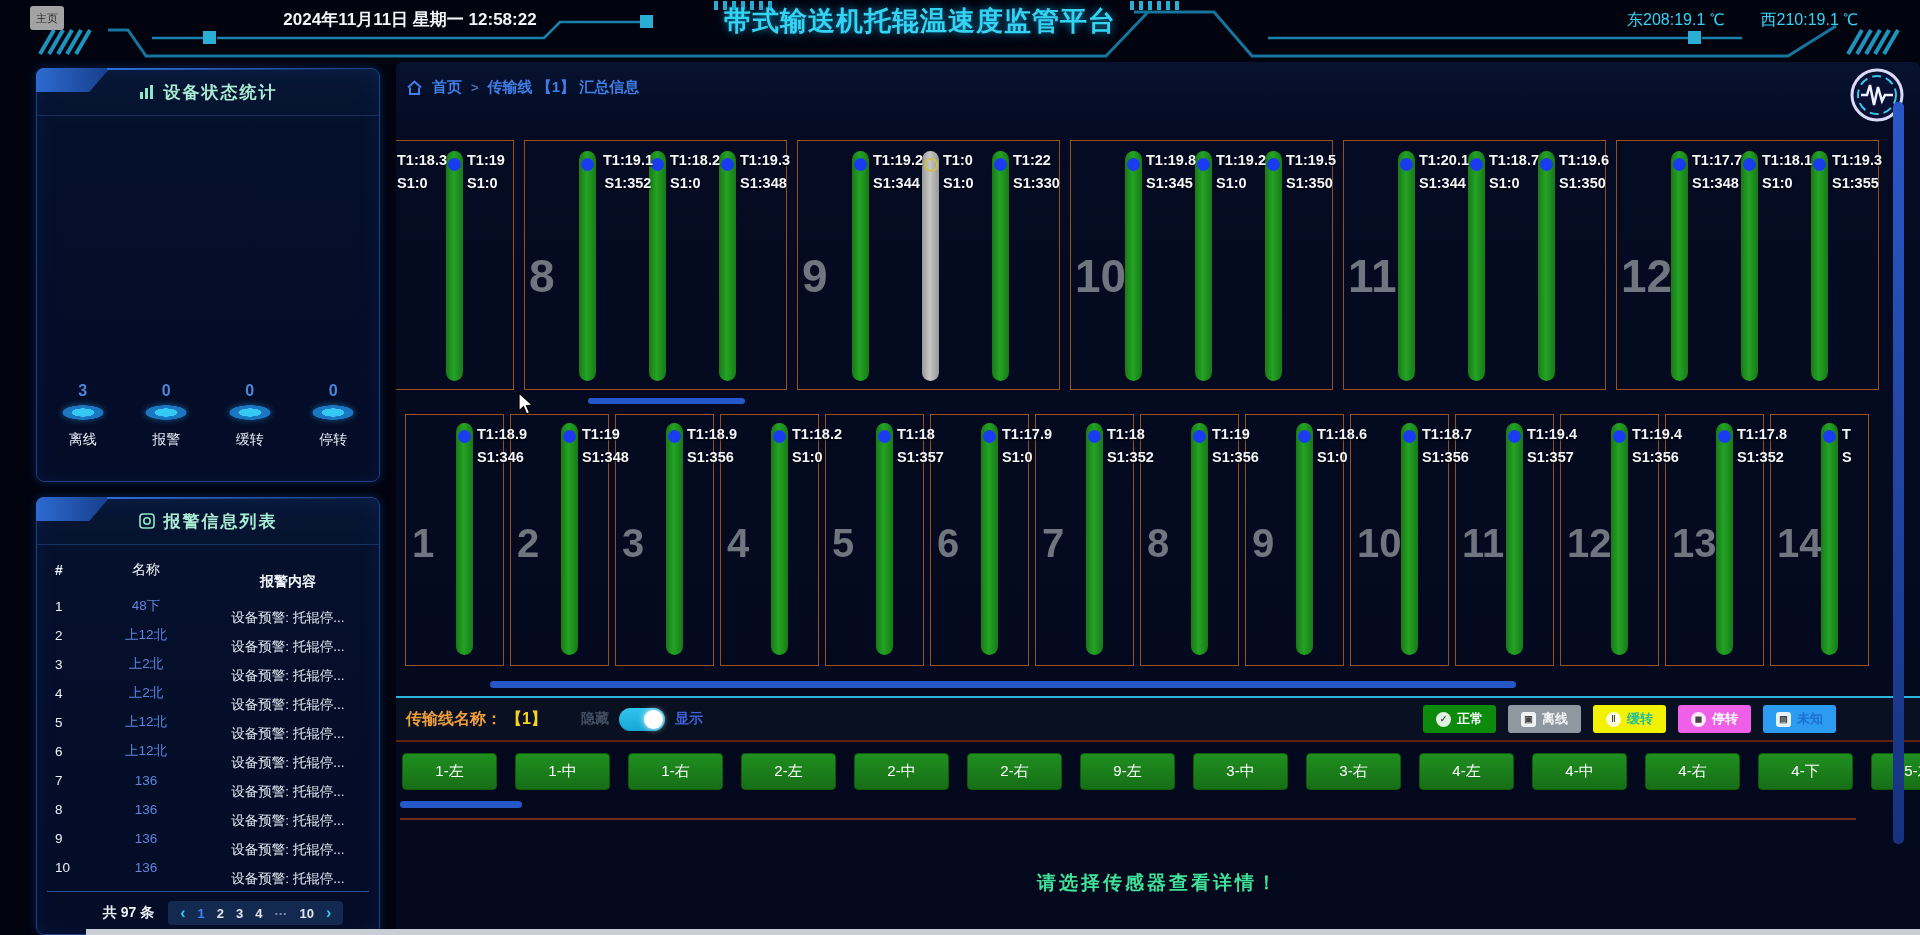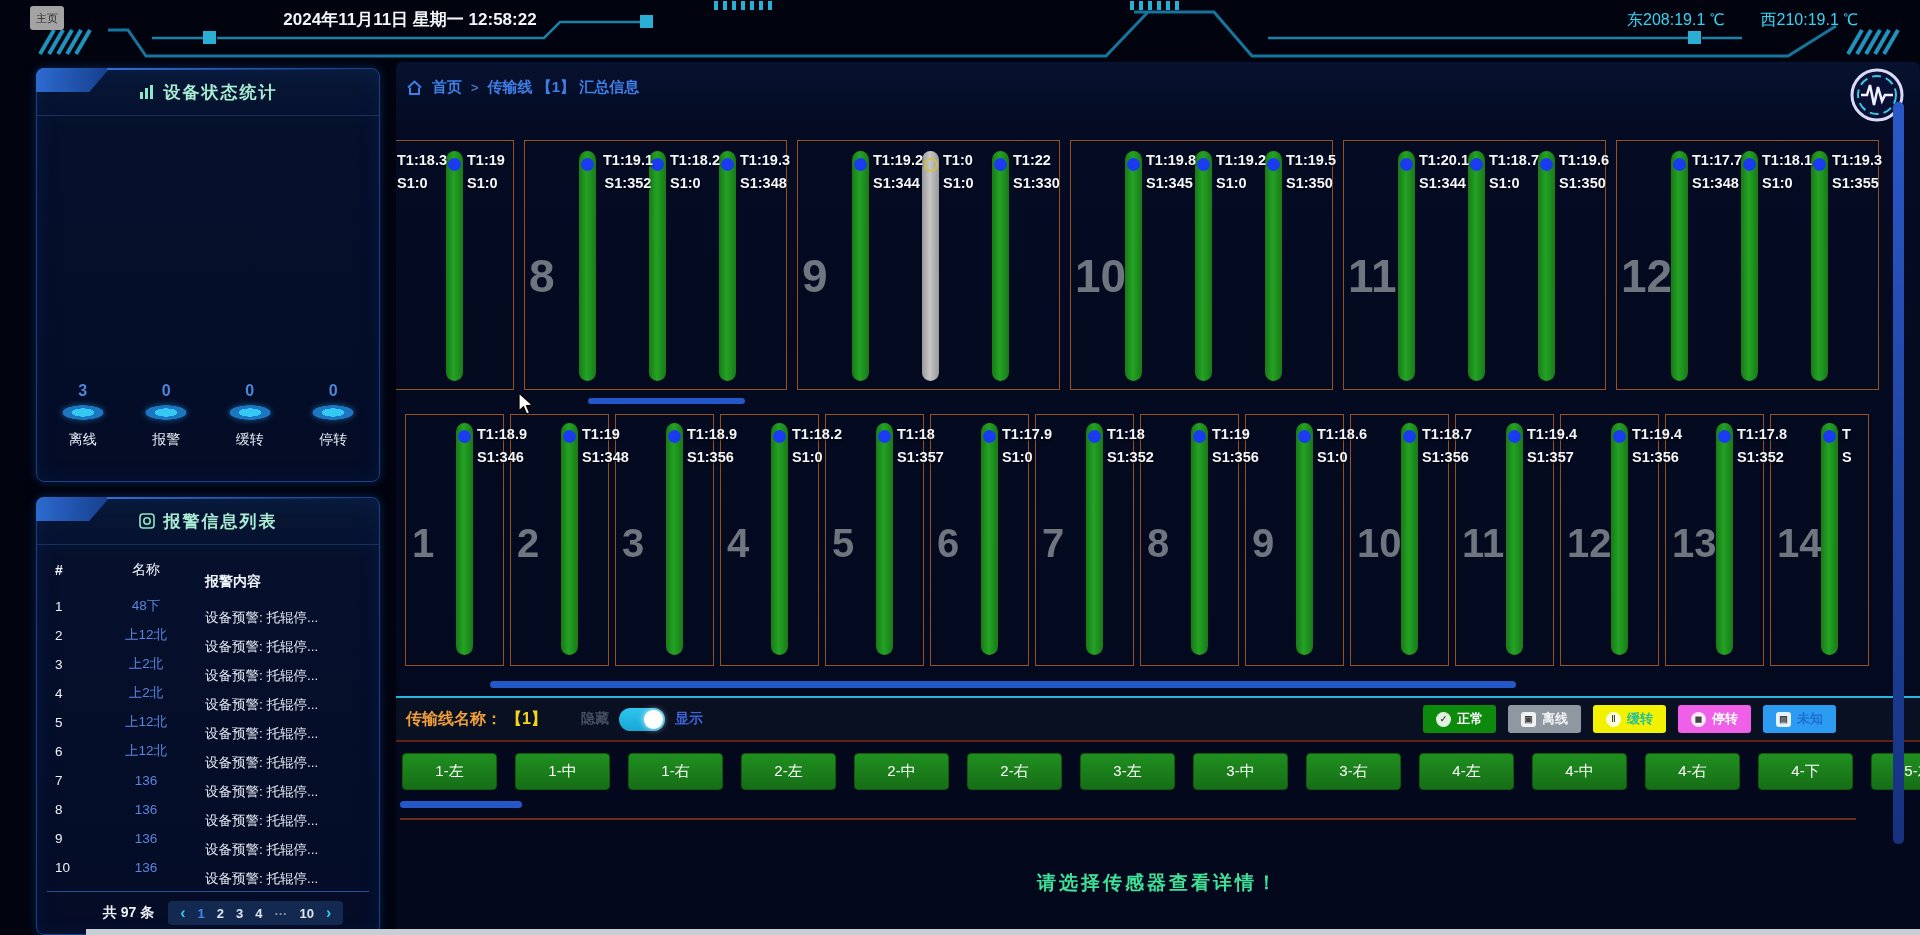--- a/index.html
+++ b/index.html
@@ -41,21 +41,21 @@
   .disc{width:42px;height:15px;border-radius:50%;
         background:radial-gradient(ellipse at center,#35c8f5 0 38%,#1b77c0 39% 68%,#123f80 69% 100%);
         box-shadow:0 0 6px rgba(40,160,240,.5);}
   .col-label{margin-top:11px;color:#e9eef8;font-size:14px;}
   
   .alarm-table{padding:4px 8px 0 12px;}
   .alarm-row{display:grid;grid-template-columns:38px 118px 1fr;align-items:center;height:29px;font-size:13.5px;}
   .alarm-row.head{height:36px;font-weight:bold;color:#f2f5fa;font-size:14px;}
   .c-idx{color:#eef2f8;text-align:left;padding-left:6px;}
   .c-name{color:#5d85dd;text-align:center;font-weight:normal;}
-  .c-content{color:#e6ebf4;text-align:left;margin-top:24px;}
+  .c-content{color:#e6ebf4;text-align:center;margin-top:24px;}
   .head .c-name,.head .c-content{color:#f2f5fa;}
   .pager-wrap{position:absolute;bottom:9px;left:10px;right:10px;border-top:1px solid #2a4f9a;padding-top:9px;
         display:flex;align-items:center;justify-content:center;gap:14px;}
   .total{color:#eef2f8;font-size:14px;font-weight:bold;margin-left:30px;}
   .pager{display:flex;align-items:center;gap:12px;background:#13294f;border-radius:4px;padding:3px 12px;}
   .pg{color:#dfe6f2;font-size:13px;font-weight:bold;cursor:pointer;}
   .pg.active{color:#4285f5;}
   .pg.dots{color:#8a93a5;}
   .pArrow{color:#35c8f0;font-size:16px;font-weight:bold;cursor:pointer;}
   
@@ -163,20 +163,21 @@
     <g stroke="#1f93bc" stroke-width="4">
       <line x1="1848" y1="54" x2="1862" y2="30"></line>
         <line x1="1857" y1="54" x2="1871" y2="30"></line>
       <line x1="1866" y1="54" x2="1880" y2="30"></line>
         <line x1="1875" y1="54" x2="1889" y2="30"></line>
       <line x1="1884" y1="54" x2="1898" y2="30"></line>
     </g>
   </svg>
 
   <div class="datetime">2024年11月11日 星期一 12:58:22</div>
+  <div class="app-title">带式输送机托辊温速度监管平台</div>
   <div class="temps">
     <span>东208:19.1 ℃</span>
     <span>西210:19.1 ℃</span>
   </div>
 
   <div class="panel panel1">
     <div class="panel-title">
       <svg width="16" height="16" viewBox="0 0 16 16">
         <rect x="1" y="8" width="3" height="7" fill="#8ce8c8"></rect>
         <rect x="6" y="4" width="3" height="11" fill="#8ce8c8"></rect>
@@ -623,21 +624,21 @@
         </div>
     </div>
 
     <div class="sbtn-row" id="sbtn-row">
         <div class="sbtn">1-左</div>
         <div class="sbtn">1-中</div>
         <div class="sbtn">1-右</div>
         <div class="sbtn">2-左</div>
         <div class="sbtn">2-中</div>
         <div class="sbtn">2-右</div>
-        <div class="sbtn">3-左</div>
+        <div class="sbtn">9-左</div>
         <div class="sbtn">3-中</div>
         <div class="sbtn">3-右</div>
         <div class="sbtn">4-左</div>
         <div class="sbtn">4-中</div>
         <div class="sbtn">4-右</div>
         <div class="sbtn">4-下</div>
         <div class="sbtn">5-左</div>
         <div class="sbtn partial"></div>
       </div>
     <div class="sb sb-low"></div>

